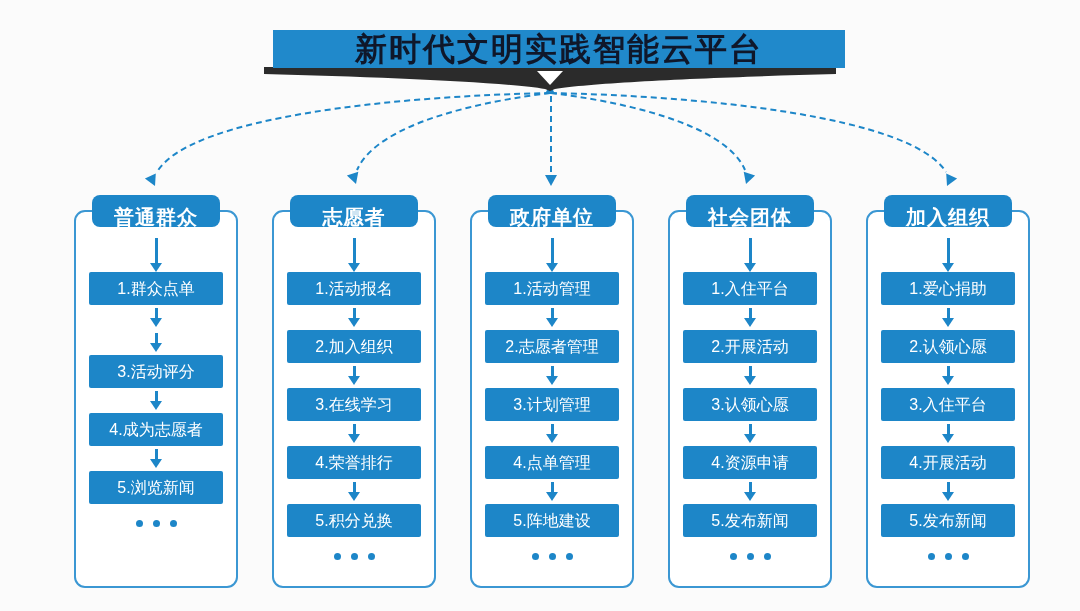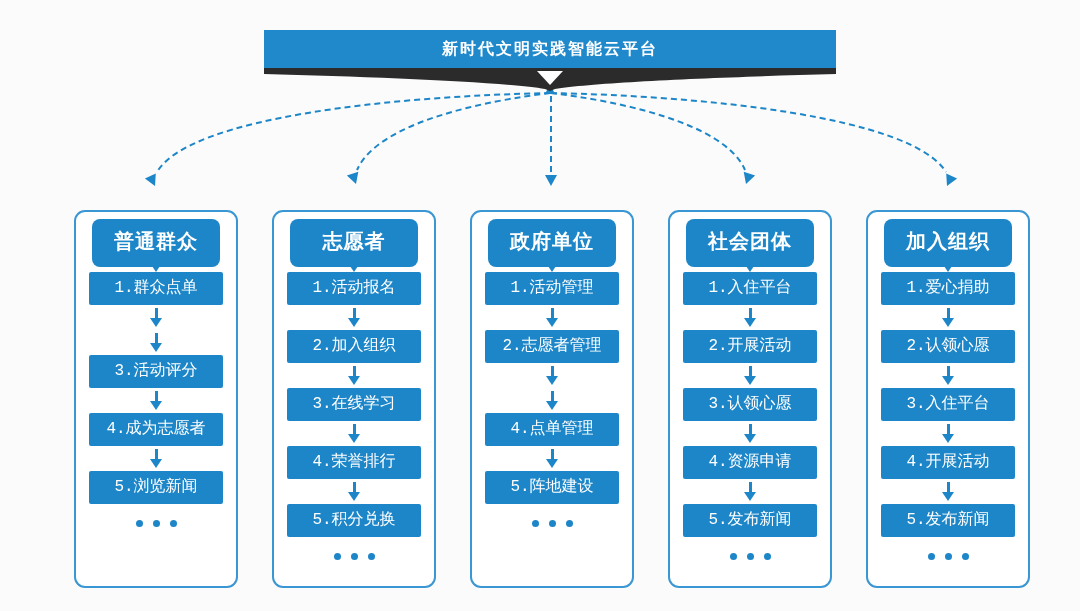--- a/index.html
+++ b/index.html
@@ -15,56 +15,54 @@
   body{
     background:var(--bg);
     font-family:"Liberation Sans","DejaVu Sans",sans-serif;
     position:relative;
     overflow:hidden;
   }
   .stage{position:relative;width:1080px;height:611px;}
 
   
   .title-bar{
-    position:absolute;left:264px;top:30px;width:572px;height:38px;
-    background:var(--bar);color:#ffffff;
-    font-size:16px;font-weight:bold;letter-spacing:2px;
+    position:absolute;left:273px;top:30px;width:572px;height:38px;
+    background:var(--bar);color:#0f172a;
+    font-size:32px;font-weight:bold;letter-spacing:2px;
     text-align:center;line-height:38px;
     z-index:3;
   }
   .ribbon-svg{position:absolute;left:264px;top:67px;width:572px;height:30px;z-index:2;}
 
   
   .connector-svg{position:absolute;left:0;top:0;width:1080px;height:611px;z-index:1;}
 
   
   .column{
     position:absolute;top:210px;width:164px;height:378px;
     background:var(--panel);
     border:2px solid var(--border);
     border-radius:11px;
     z-index:2;
     display:flex;flex-direction:column;align-items:center;
   }
   .col-header{
     position:absolute;top:-17px;left:50%;transform:translateX(-50%);
-    width:128px;height:48px;line-height:44px;
+    width:128px;height:32px;line-height:44px;
     background:var(--accent);color:#fff;
     border-radius:8px;
     font-size:20px;font-weight:bold;letter-spacing:1px;
     text-align:center;
-    margin-top:24px;
   }
   .step{
     width:134px;height:33px;line-height:33px;flex:0 0 33px;
     background:var(--accent);color:#fff;
     font-size:16px;text-align:center;
     border-radius:2px;
     white-space:nowrap;
-    font-family:Liberation Mono, monospace;
   }
   .varrow{display:flex;flex-direction:column;align-items:center;flex:0 0 auto;}
   .varrow .shaft{width:3px;background:var(--accent);}
   .varrow .head{
     width:0;height:0;
     border-left:6px solid transparent;
     border-right:6px solid transparent;
     border-top:9px solid var(--accent);
   }
   .varrow.first{margin-top:26px;}
@@ -180,20 +178,21 @@
     <div class="step">1.活动管理</div>
     <div class="varrow small">
         <div class="shaft"></div>
         <div class="head"></div>
       </div>
     <div class="step">2.志愿者管理</div>
     <div class="varrow small">
         <div class="shaft"></div>
         <div class="head"></div>
       </div>
+    <div class="step">3.计划管理</div>
     <div class="varrow small">
         <div class="shaft"></div>
         <div class="head"></div>
       </div>
     <div class="step">4.点单管理</div>
     <div class="varrow small">
         <div class="shaft"></div>
         <div class="head"></div>
       </div>
     <div class="step">5.阵地建设</div>

